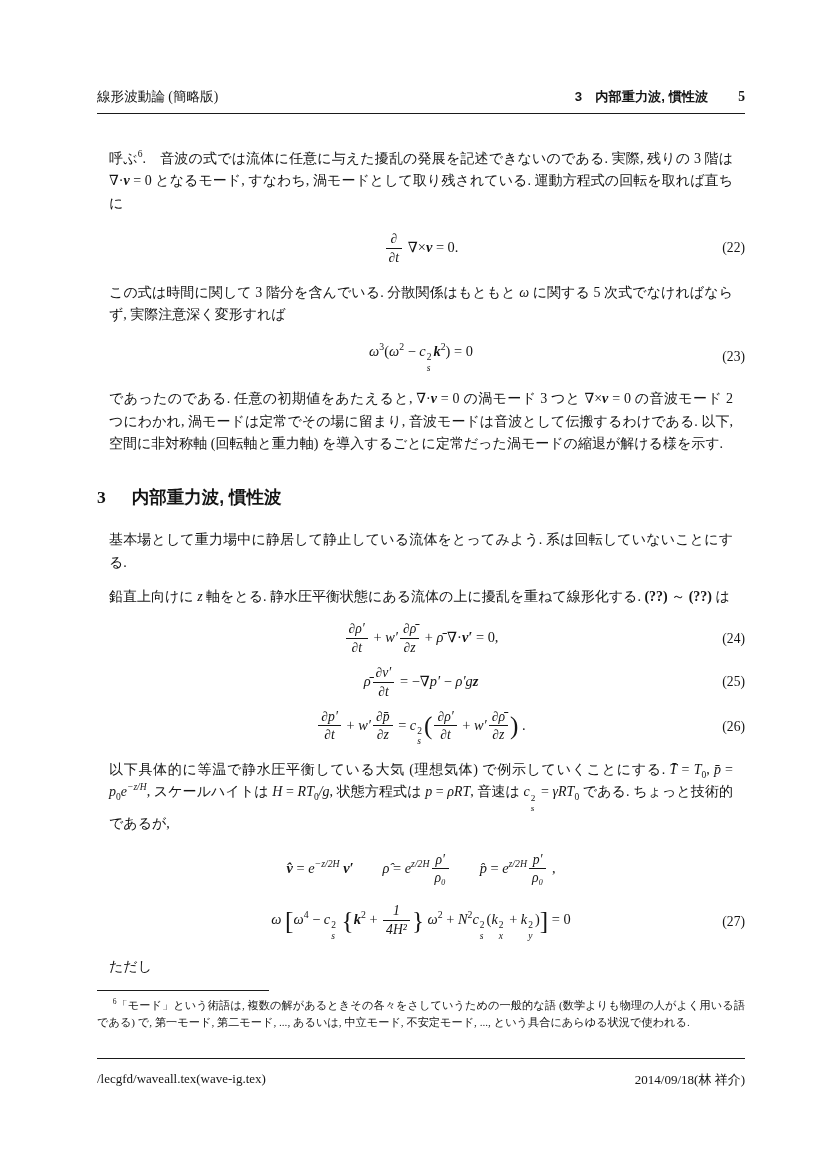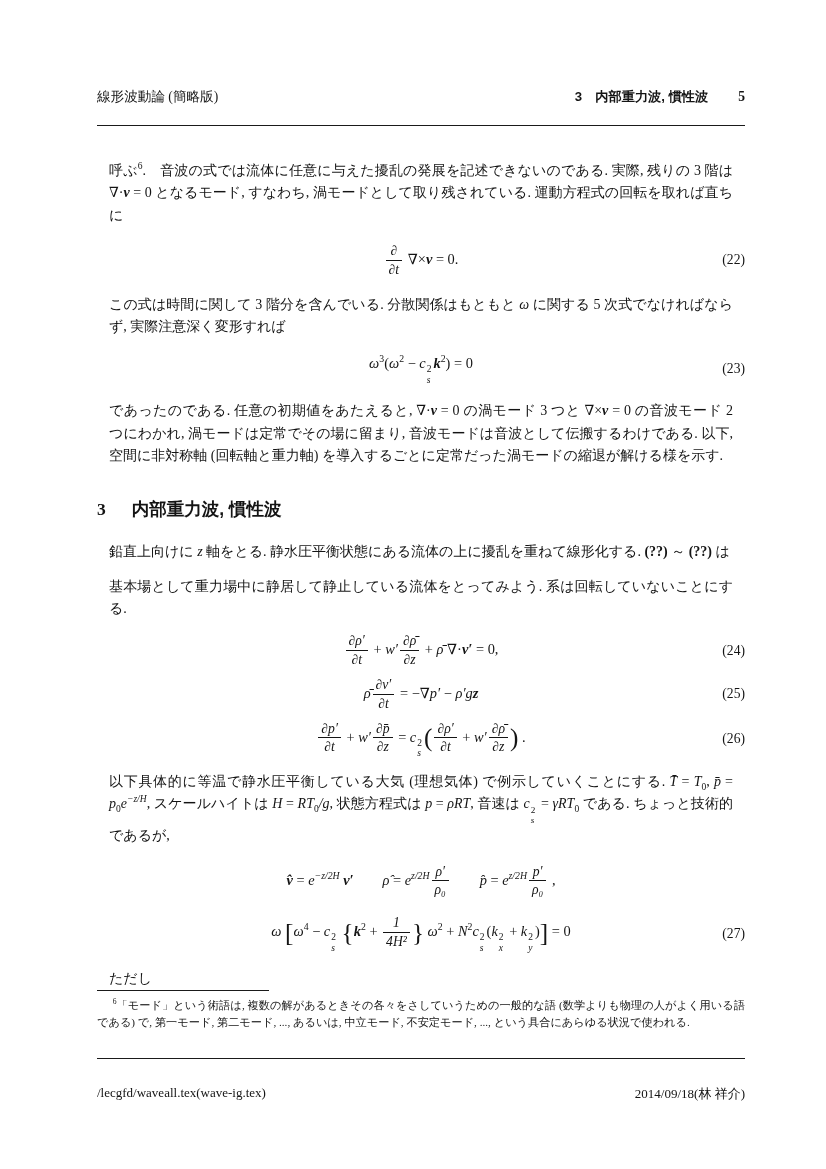--- a/index.html
+++ b/index.html
@@ -6,21 +6,21 @@
   .page {
     position:relative; width:826px; height:1169px; margin:0 auto;
     background:#ffffff; color:#141414; overflow:hidden;
     font-family:"Liberation Serif","DejaVu Serif","DejaVu Sans",serif;
   }
   .main { position:absolute; top:88px; left:97px; width:648px; height:898px; overflow:hidden; }
 
   
   .running-header {
     display:flex; justify-content:space-between; align-items:baseline;
-    font-size:13.6px; padding-bottom:19px; border-bottom:1.4px solid #1a1a1a;
+    font-size:13.6px; padding-bottom:7px; border-bottom:1.4px solid #1a1a1a;
     margin-bottom:34px;
   }
   .hdr-right { display:flex; align-items:baseline; }
   .hdr-section { font-family:"Liberation Sans","DejaVu Sans",sans-serif; font-weight:bold; font-size:13.2px; }
   .hdr-page { font-weight:bold; margin-left:30px; }
 
   
   .para { font-size:14px; line-height:1.6; text-align:justify; margin:12px; }
   .para + .para { margin-top:0; }
 
@@ -54,21 +54,21 @@
   .big  { display:inline-block; vertical-align:middle; font-size:175%; line-height:1; font-weight:300; }
   .bigm { display:inline-block; vertical-align:middle; font-size:135%; line-height:1; font-weight:300; }
 
   
   .footnote { position:absolute; left:97px; width:648px; top:990px; font-size:11.2px; line-height:1.55; text-align:justify; }
   .fn-rule { width:172px; border-top:1px solid #1a1a1a; margin-bottom:6px; }
   .fn-text { text-indent:1.4em; margin:0; }
 
   
   .footer { position:absolute; left:97px; width:648px; top:1058px;
-            border-top:1.3px solid #1a1a1a; padding-top:26px;
+            border-top:1.3px solid #1a1a1a; padding-top:12px;
             display:flex; justify-content:space-between; font-size:13px; }
 </style>
 </head>
 <body>
 
 <div class="page">
 
   <div class="main">
 
     <div class="running-header">
@@ -96,22 +96,22 @@
       <span class="eq-no">(23)</span>
     </div>
 
     <p class="para"><span>であったのである. 任意の初期値をあたえると, ∇·</span><span class="bi">v</span><span> = 0 の渦モード 3 つと ∇×</span><span class="bi">v</span><span> = 0 の音波モード 2 つにわかれ, 渦モードは定常でその場に留まり, 音波モードは音波として伝搬するわけである. 以下, 空間に非対称軸 (回転軸と重力軸) を導入するごとに定常だった渦モードの縮退が解ける様を示す.</span></p>
 
     <div class="section-head">
       <span class="num">3</span>
       <span class="title">内部重力波, 慣性波</span>
     </div>
 
+    <p class="para">基本場として重力場中に静居して静止している流体をとってみよう. 系は回転していないことにする.</p>
     <p class="para"><span>鉛直上向けに </span><span class="it">z</span><span> 軸をとる. 静水圧平衡状態にある流体の上に擾乱を重ねて線形化する. </span><span class="b">(??)</span><span> ～ </span><span class="b">(??)</span><span> は</span></p>
-    <p class="para">基本場として重力場中に静居して静止している流体をとってみよう. 系は回転していないことにする.</p>
 
     <div class="eq-group">
       <div class="eq-row">
         <span class="eq-body"><span class="frac"><span class="num">∂ρ′</span><span class="den">∂t</span></span><span> + </span><span class="it">w′</span><span class="frac"><span class="num">∂ρ̄</span><span class="den">∂z</span></span><span> + </span><span class="it">ρ̄</span><span> ∇·</span><span class="bi">v′</span><span> = 0,</span></span>
         <span class="eq-no">(24)</span>
       </div>
       <div class="eq-row">
         <span class="eq-body"><span class="it">ρ̄</span><span class="frac"><span class="num">∂v′</span><span class="den">∂t</span></span><span> = −∇</span><span class="it">p′</span><span> − </span><span class="it">ρ′g</span><span class="bi">z</span></span>
         <span class="eq-no">(25)</span>
       </div>

